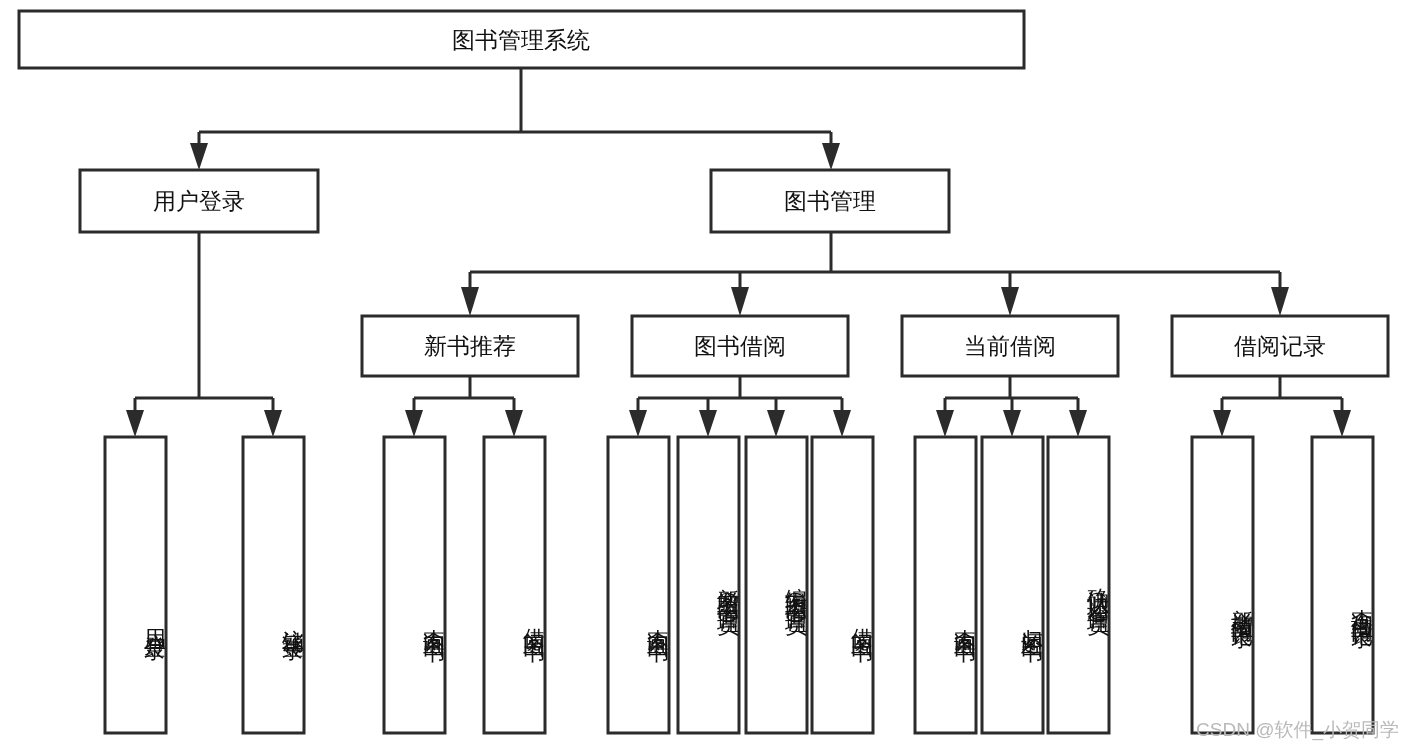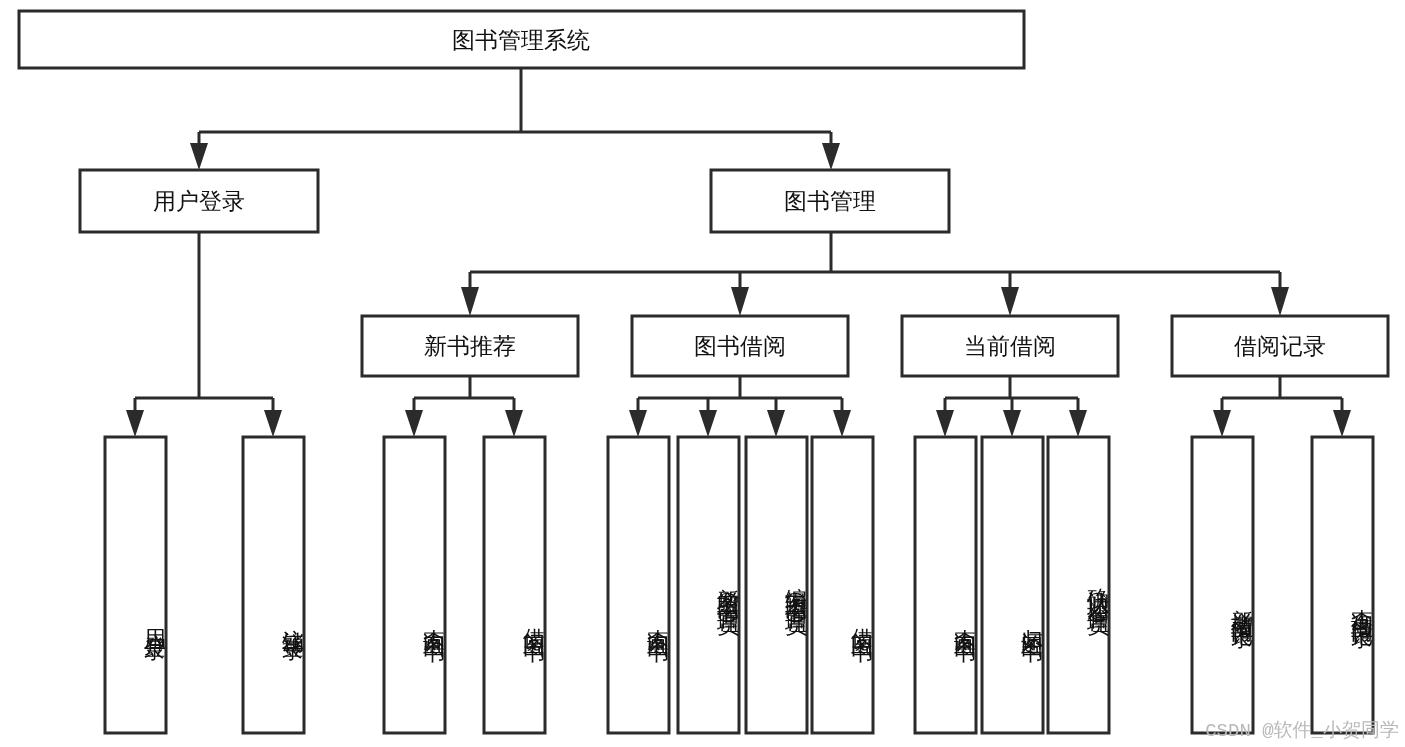--- a/index.html
+++ b/index.html
@@ -9,21 +9,21 @@
   .nodebox{fill:#ffffff;stroke:#2b2b2b;stroke-width:3;}
   .conn{stroke:#2b2b2b;stroke-width:3;fill:none;stroke-linecap:butt;stroke-linejoin:miter;}
   .arrowhead{fill:#2b2b2b;stroke:none;}
   .hlabel{font-family:"DejaVu Sans","Liberation Sans",sans-serif;font-size:23px;fill:#111111;
           text-anchor:middle;dominant-baseline:middle;}
   .vlabel{position:absolute;writing-mode:vertical-rl;text-orientation:upright;
           font-family:"DejaVu Sans","Liberation Sans",sans-serif;font-size:22px;color:#111111;
           line-height:1.0;letter-spacing:4px;white-space:nowrap;
           display:flex;align-items:flex-start;justify-content:center;}
   .watermark{position:absolute;right:6px;bottom:4px;font-size:19px;color:#b9b9b9;
-             font-family:Liberation Mono, monospace;white-space:nowrap;}
+             font-family:Liberation Sans, sans-serif;white-space:nowrap;}
 </style>
 </head>
 <body>
 
 <div id="stage">
 
   <svg id="diagram" viewBox="0 0 1405 747">
 
     <g>
       <path class="conn" d="M521,68 L521,132"></path>

